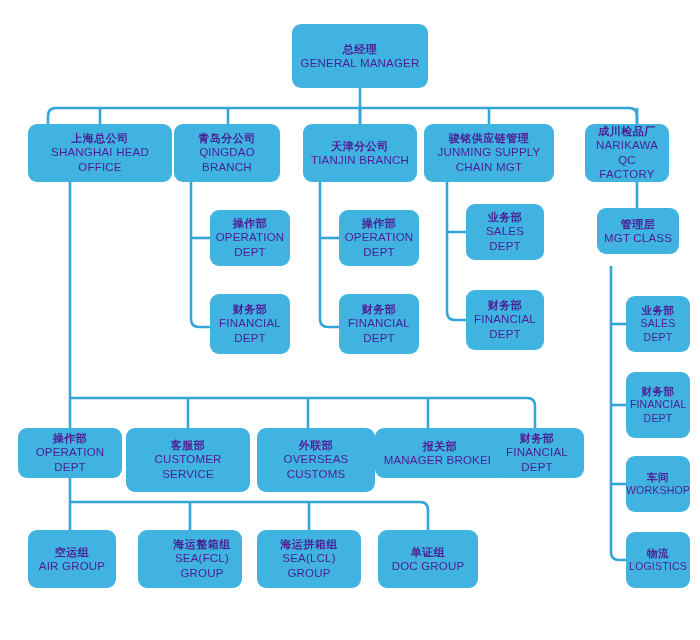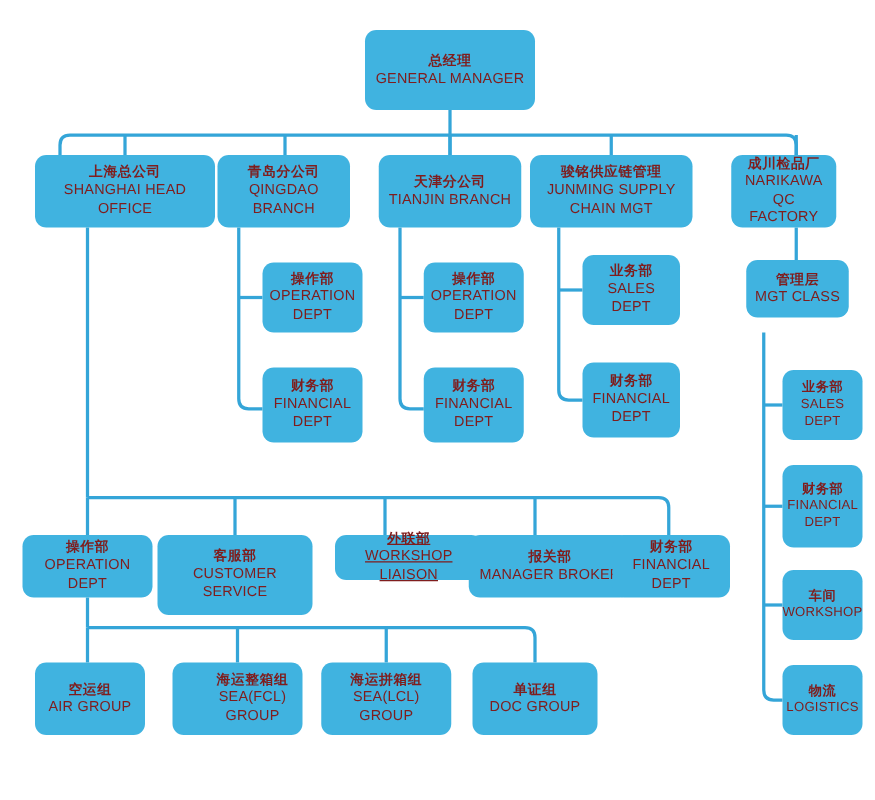--- a/index.html
+++ b/index.html
@@ -26,21 +26,21 @@
   }
   .node {
     position: absolute;
     box-sizing: border-box;
     background: #40b3e0;
     border-radius: 9px;
     display: flex;
     flex-direction: column;
     align-items: center;
     justify-content: center;
-    color: #7f1d1d;
+    color: #4c1d95;
     text-align: center;
     line-height: 1.28;
     padding: 2px 4px;
     z-index: 2;
   }
   .node .cn {
     font-size: 11px;
     font-weight: bold;
     letter-spacing: 0.5px;
     white-space: nowrap;
@@ -193,23 +193,23 @@
   <div class="node" style="left:18px; top:428px; width:104px; height:50px;">
     <span class="cn">操作部</span>
     <span class="en">OPERATION DEPT</span>
   </div>
 
   <div class="node" style="left:126px; top:428px; width:124px; height:64px;">
     <span class="cn">客服部</span>
     <span class="en">CUSTOMER SERVICE</span>
   </div>
 
-  <div class="node" style="left:268px; top:428px; width:118px; height:36px;text-decoration:underline;">
+  <div class="node" style="left:257px; top:428px; width:118px; height:64px;">
     <span class="cn">外联部</span>
-    <span class="en">WORKSHOP LIAISON</span>
+    <span class="en">OVERSEAS CUSTOMS</span>
   </div>
 
   <div class="node" style="left:375px; top:428px; width:130px; height:50px;">
     <span class="cn">报关部</span>
     <span class="en">MANAGER BROKER</span>
   </div>
 
   <div class="node" style="left:490px; top:428px; width:94px; height:50px;">
     <span class="cn">财务部</span>
     <span class="en">FINANCIAL DEPT</span>

